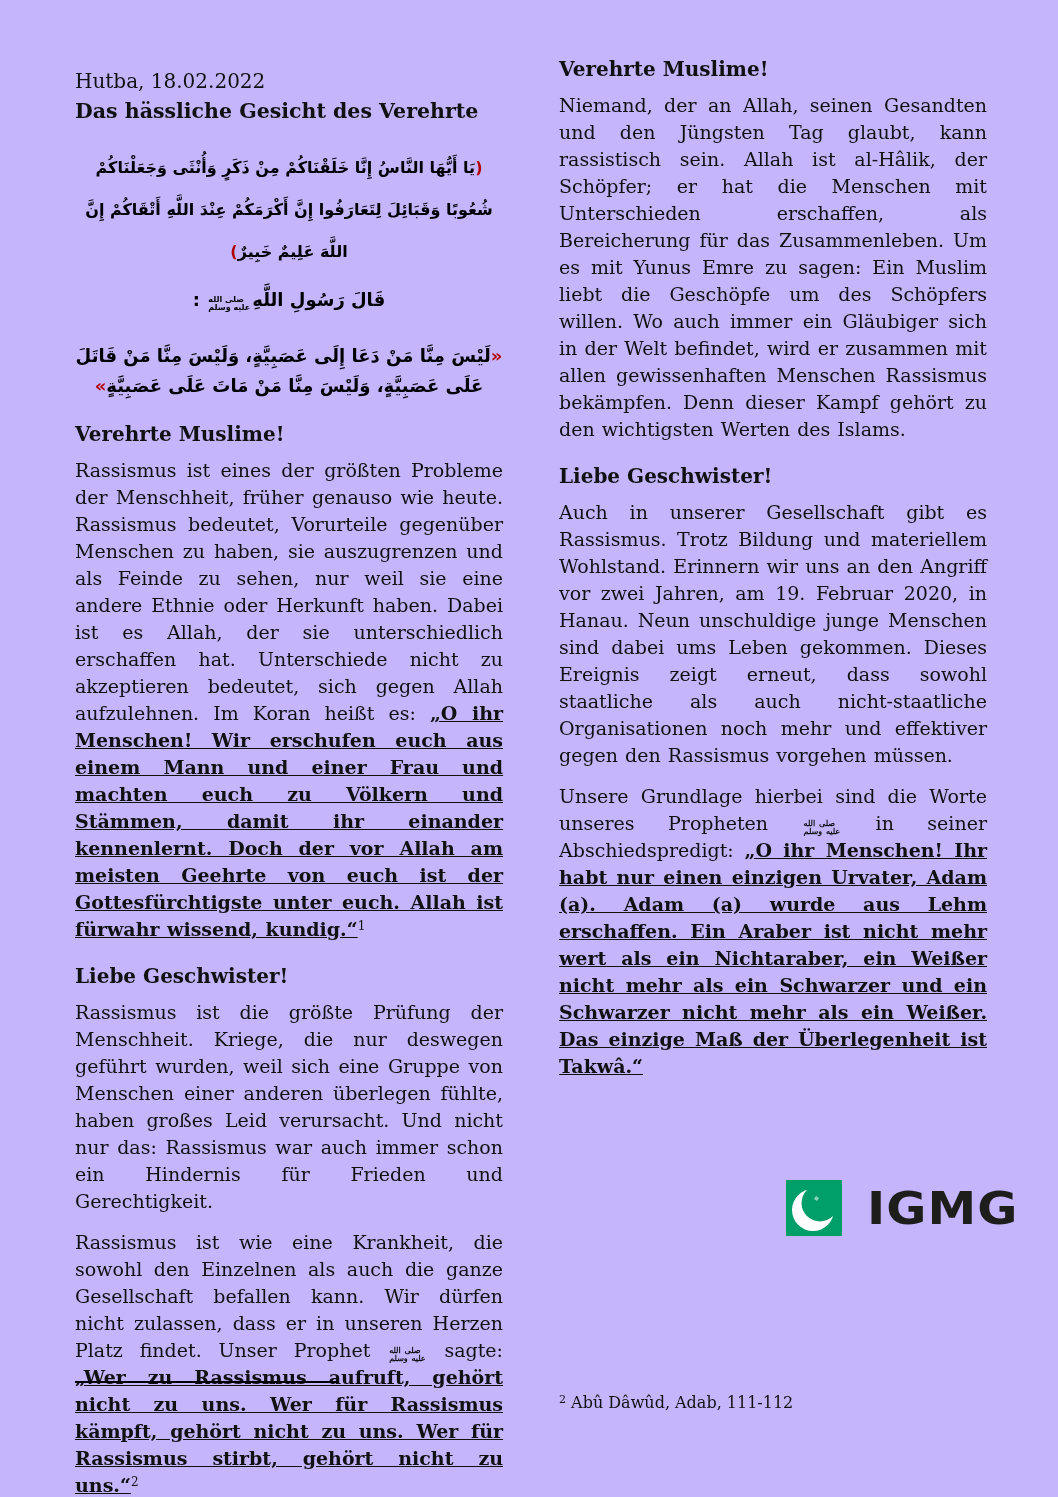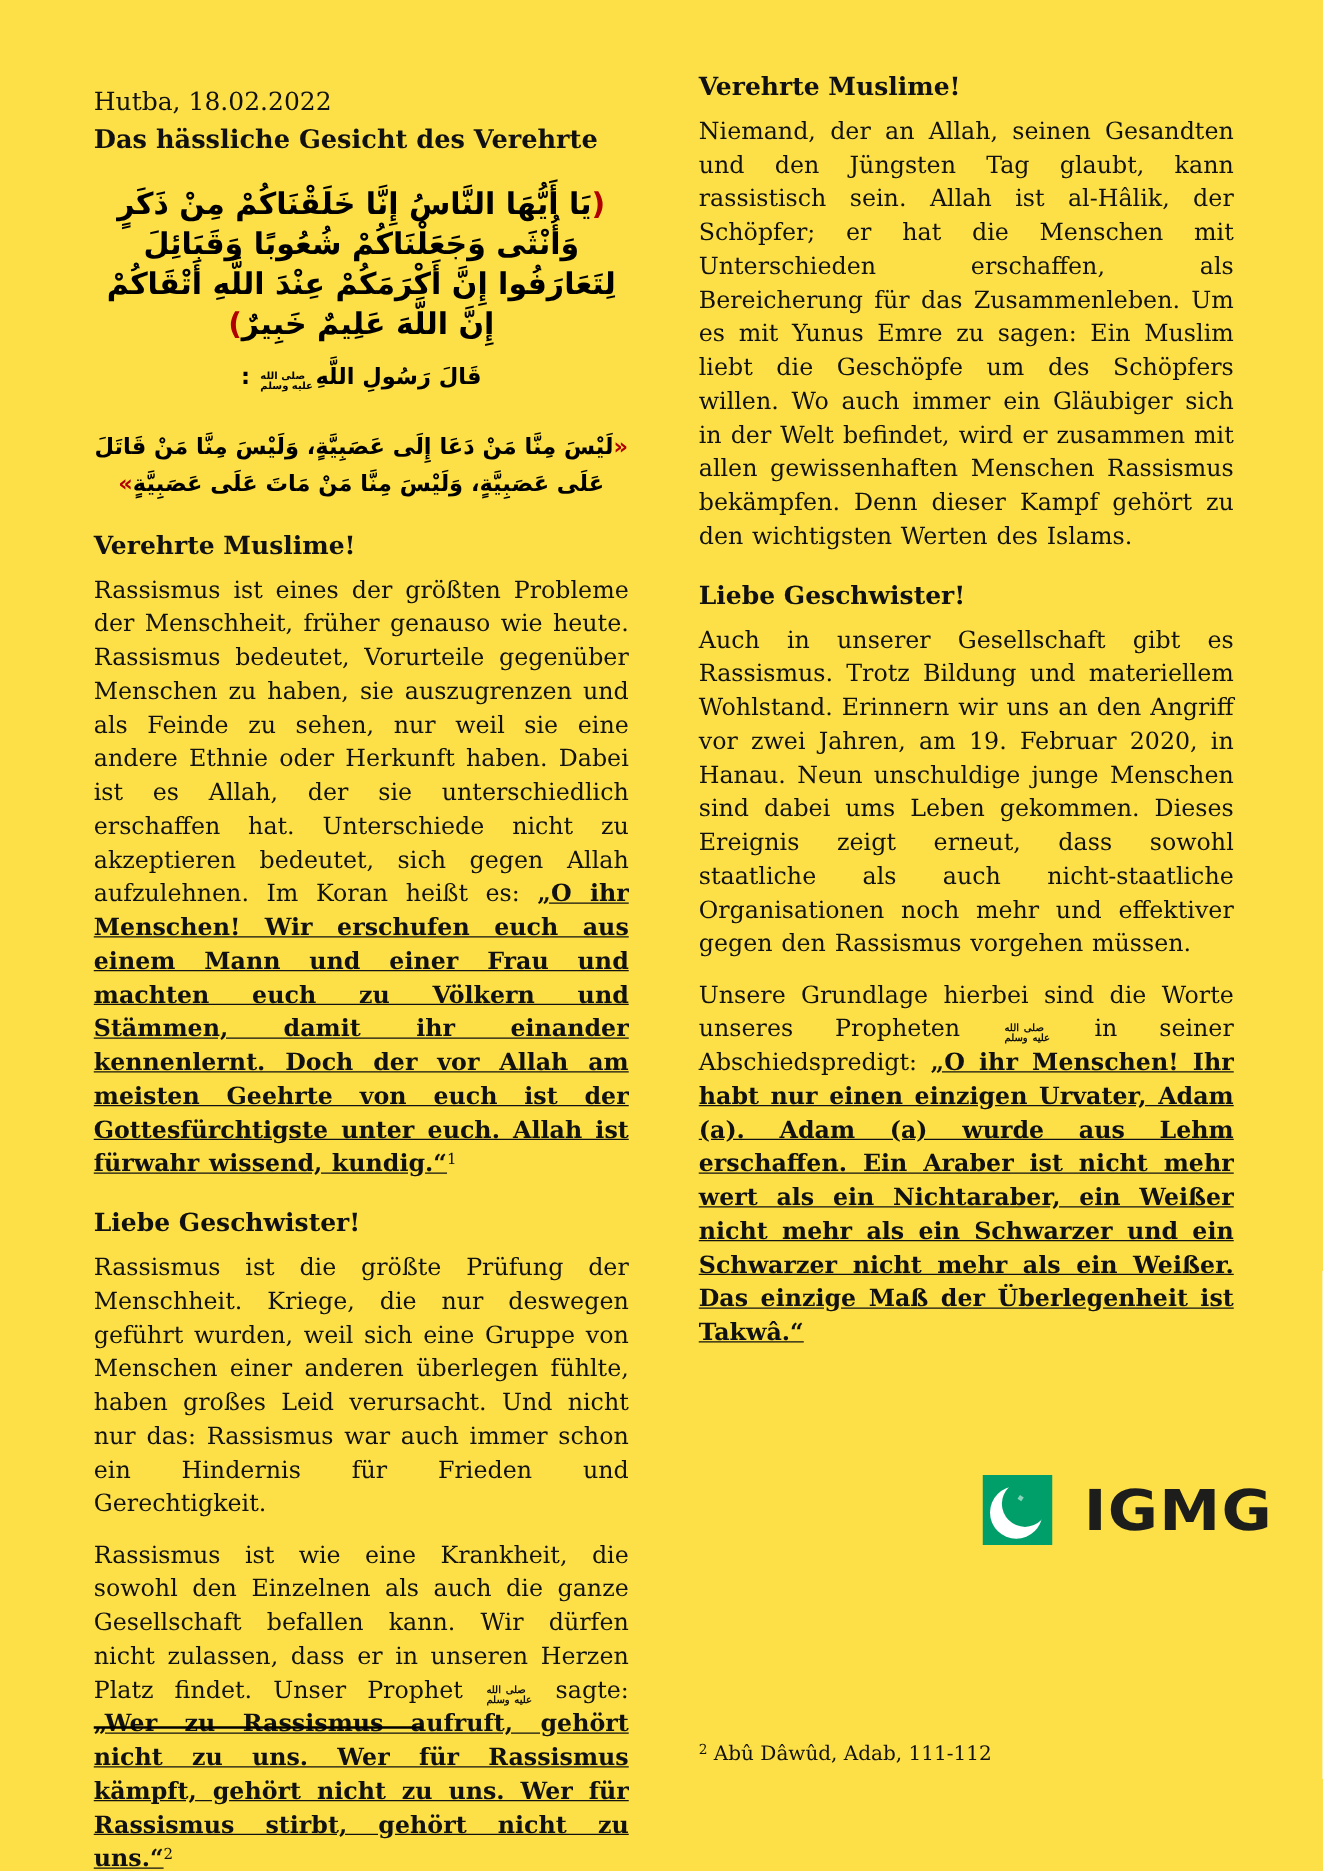--- a/index.html
+++ b/index.html
@@ -11,21 +11,21 @@
     width: 1058px;
     height: 1497px;
     position: relative;
     font-family: "DejaVu Serif", serif;
     color: #111111;
     overflow: hidden;
   }
   .page {
     position: absolute;
     inset: 0;
-    background: #fde047;
+    background: #c4b5fd;
   }
   .col {
     position: absolute;
     width: 428px;
   }
   .col-left  { left: 75px;  top: 68px; }
   .col-right { left: 559px; top: 56px; }
 
   .date-line {
     font-size: 20px;
@@ -41,22 +41,22 @@
 
   .arabic-block {
     direction: rtl;
     text-align: center;
     font-family: "DejaVu Sans", sans-serif;
     font-weight: bold;
     color: #000000;
   }
   .arabic-quran {
     margin: 22px 0 0 0;
-    font-size: 24px;
-    line-height: 32px;
+    font-size: 16px;
+    line-height: 42px;
   }
   .arabic-narration {
     margin: 14px 0 0 0;
     font-size: 18px;
     line-height: 26px;
   }
   .arabic-hadith {
     margin: 28px 0 0 0;
     font-size: 18px;
     line-height: 30px;

